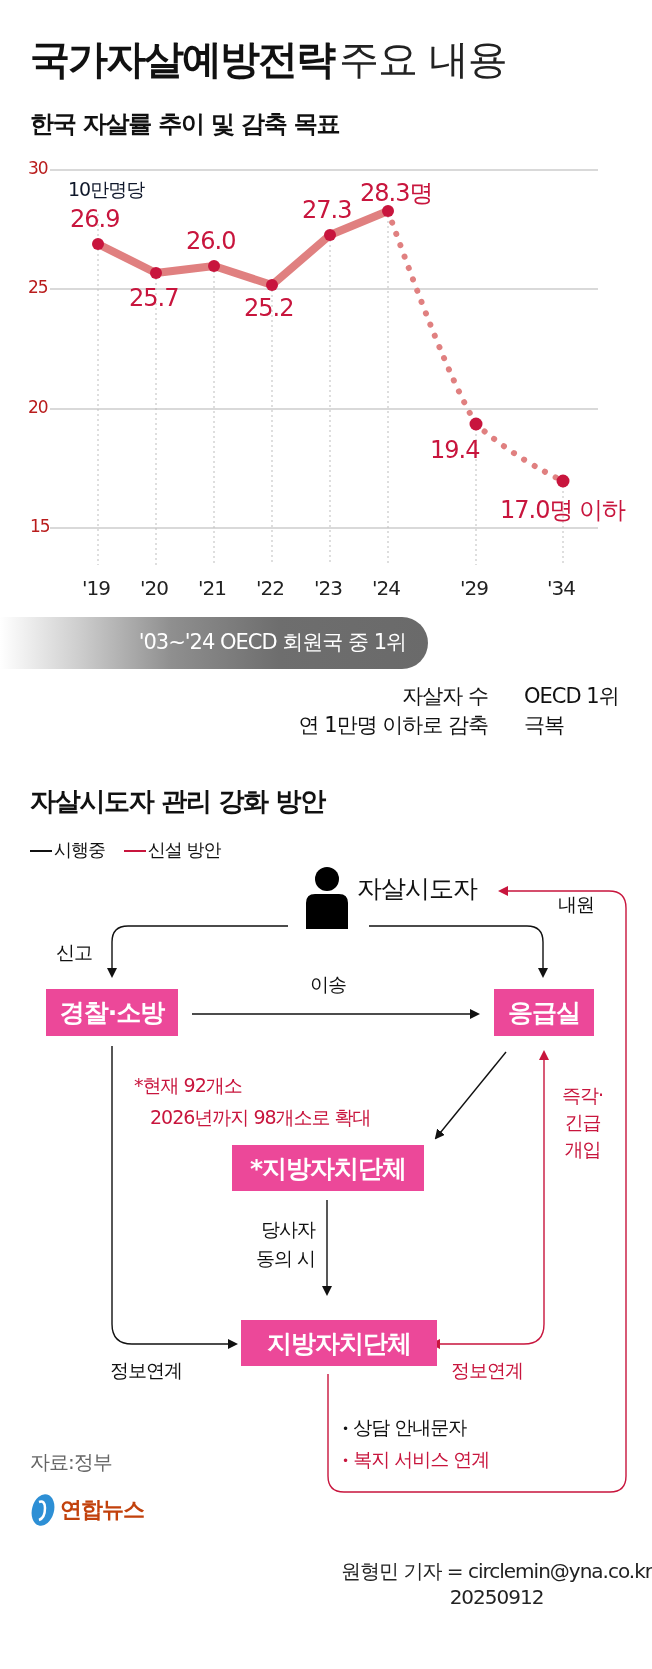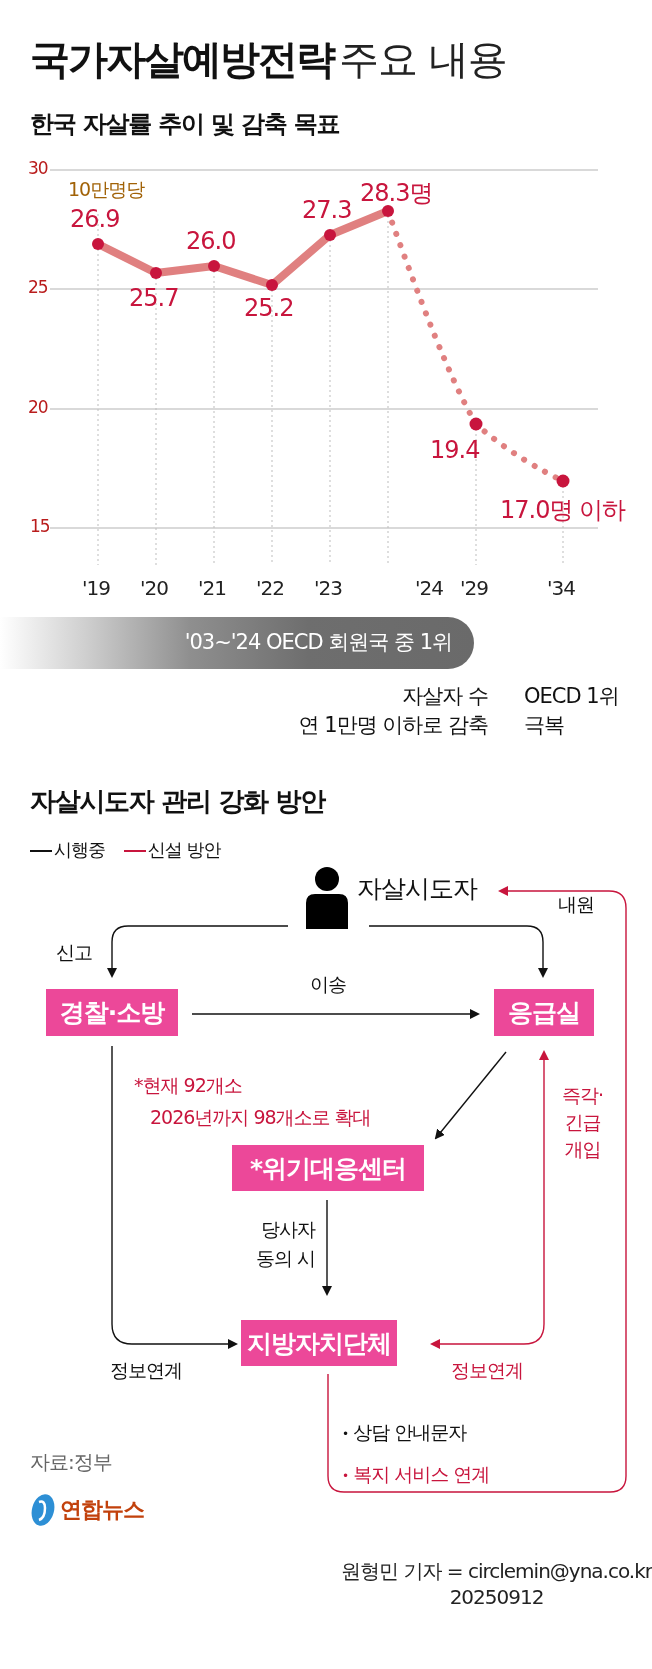--- a/index.html
+++ b/index.html
@@ -6,24 +6,24 @@
   body { width:652px; height:1669px; position:relative; overflow:hidden;
          font-family:"DejaVu Sans","Liberation Sans",sans-serif; color:#111; }
   .abs { position:absolute; white-space:nowrap; }
   .title-bold { font-size:40px; font-weight:bold; letter-spacing:-2px; }
   .title-light { font-size:40px; font-weight:normal; color:#222; letter-spacing:-1px; }
   .subtitle { font-size:24px; font-weight:bold; letter-spacing:-1.2px; }
   .tick { font-size:17px; color:#b91c1c; letter-spacing:-1px; }
   .xtick { font-size:20px; color:#222; letter-spacing:-1px; }
   .red { color:#c8153d; }
   .val { font-size:24px; letter-spacing:-1px; }
-  .unit { font-size:19px; color:#a16207; letter-spacing:-1px; }
+  .unit { font-size:19px; color:#0f172a; letter-spacing:-1px; }
   .pill { position:absolute; left:0; top:617px; width:428px; height:52px;
           border-radius:0 26px 26px 0;
-          background:linear-gradient(to right,#ffffff 0%,#cfcfcf 18%,#8f8f8f 40%,#6e6e6e 65%,#6a6a6a 100%);padding-left:46px; }
+          background:linear-gradient(to right,#ffffff 0%,#cfcfcf 18%,#8f8f8f 40%,#6e6e6e 65%,#6a6a6a 100%); }
   .pill-text { position:absolute; right:22px; top:11px; color:#fff; font-size:21px; letter-spacing:-1px; }
   .note { font-size:21px; letter-spacing:-1px; color:#111; line-height:29px; }
   .section2 { font-size:26px; font-weight:bold; letter-spacing:-1.3px; }
   .legend { font-size:18px; letter-spacing:-1px; }
   .box { position:absolute; background:#ec4899; color:#fff; font-weight:bold;
          font-size:25px; letter-spacing:-1px; display:flex; align-items:center; justify-content:center; }
   .lbl { font-size:19px; letter-spacing:-1px; }
   .rlbl { font-size:19px; letter-spacing:-1px; color:#c8153d; line-height:27px; }
   .source { font-size:20px; color:#666; letter-spacing:-1px; }
   .credit { font-size:20px; letter-spacing:-1px; color:#222; text-align:right; line-height:26px; }
@@ -90,21 +90,21 @@
 <div class="abs val red" style="left:302px;top:196px;">27.3</div>
 <div class="abs val red" style="left:360px;top:177px;">28.3명</div>
 <div class="abs val red" style="left:430px;top:436px;">19.4</div>
 <div class="abs val red" style="left:500px;top:494px;">17.0명 이하</div>
 
 <div class="abs xtick" style="left:82px;top:576px;">'19</div>
 <div class="abs xtick" style="left:140px;top:576px;">'20</div>
 <div class="abs xtick" style="left:198px;top:576px;">'21</div>
 <div class="abs xtick" style="left:256px;top:576px;">'22</div>
 <div class="abs xtick" style="left:314px;top:576px;">'23</div>
-<div class="abs xtick" style="left:372px;top:576px;margin-left:43px;">'24</div>
+<div class="abs xtick" style="left:372px;top:576px;">'24</div>
 <div class="abs xtick" style="left:460px;top:576px;">'29</div>
 <div class="abs xtick" style="left:547px;top:576px;">'34</div>
 
 <div class="pill">
   <span class="pill-text">'03~'24 OECD 회원국 중 1위</span>
 </div>
 
 <div class="abs note" style="right:164px;top:682px;text-align:right;">
   <div>자살자 수</div>
   <div>연 1만명 이하로 감축</div>
@@ -160,23 +160,23 @@
 <div class="abs lbl" style="left:558px;top:892px;">내원</div>
 <div class="abs lbl" style="left:310px;top:972px;">이송</div>
 
 <div class="box" style="left:46px;top:989px;width:132px;height:47px;">
   <span>경찰·소방</span>
 </div>
 <div class="box" style="left:494px;top:989px;width:100px;height:47px;">
   <span>응급실</span>
 </div>
 <div class="box" style="left:232px;top:1145px;width:192px;height:46px;">
-  <span>*위기대응센터</span>
-</div>
-<div class="box" style="left:241px;top:1320px;width:156px;height:46px;">
+  <span>*지방자치단체</span>
+</div>
+<div class="box" style="left:241px;top:1320px;width:196px;height:46px;">
   <span>지방자치단체</span>
 </div>
 
 <div class="abs rlbl" style="left:134px;top:1072px;">
   <div>*현재 92개소</div>
   <div style="margin-left:16px;margin-top:5px;">2026년까지 98개소로 확대</div>
 </div>
 
 <div class="abs rlbl" style="left:562px;top:1082px;text-align:center;">
   <div>즉각·</div>
@@ -185,21 +185,21 @@
 </div>
 
 <div class="abs lbl" style="left:256px;top:1215px;text-align:right;line-height:29px;">
   <div>당사자</div>
   <div>동의 시</div>
 </div>
 
 <div class="abs lbl" style="left:110px;top:1358px;">정보연계</div>
 <div class="abs lbl red" style="left:451px;top:1358px;">정보연계</div>
 
-<div class="abs lbl" style="left:342px;top:1412px;line-height:40px;">
+<div class="abs lbl" style="left:342px;top:1412px;line-height:30px;">
   <div><span style="font-size:12px;vertical-align:middle;">•</span> <span>상담 안내문자</span></div>
   <div class="red"><span style="font-size:12px;vertical-align:middle;">•</span> <span>복지 서비스 연계</span></div>
 </div>
 
 <div class="abs source" style="left:30px;top:1449px;">자료:정부</div>
 
 <div class="abs" style="left:30px;top:1492px;display:flex;align-items:center;">
   <svg width="26" height="36" viewBox="0 0 26 36">
     <ellipse cx="13" cy="18" rx="11" ry="16" fill="#2d8fd5" transform="rotate(15 13 18)"></ellipse>
     <path d="M9,10 Q15,8 15,16 Q15,26 9,28" fill="none" stroke="#fff" stroke-width="2.5"></path>

